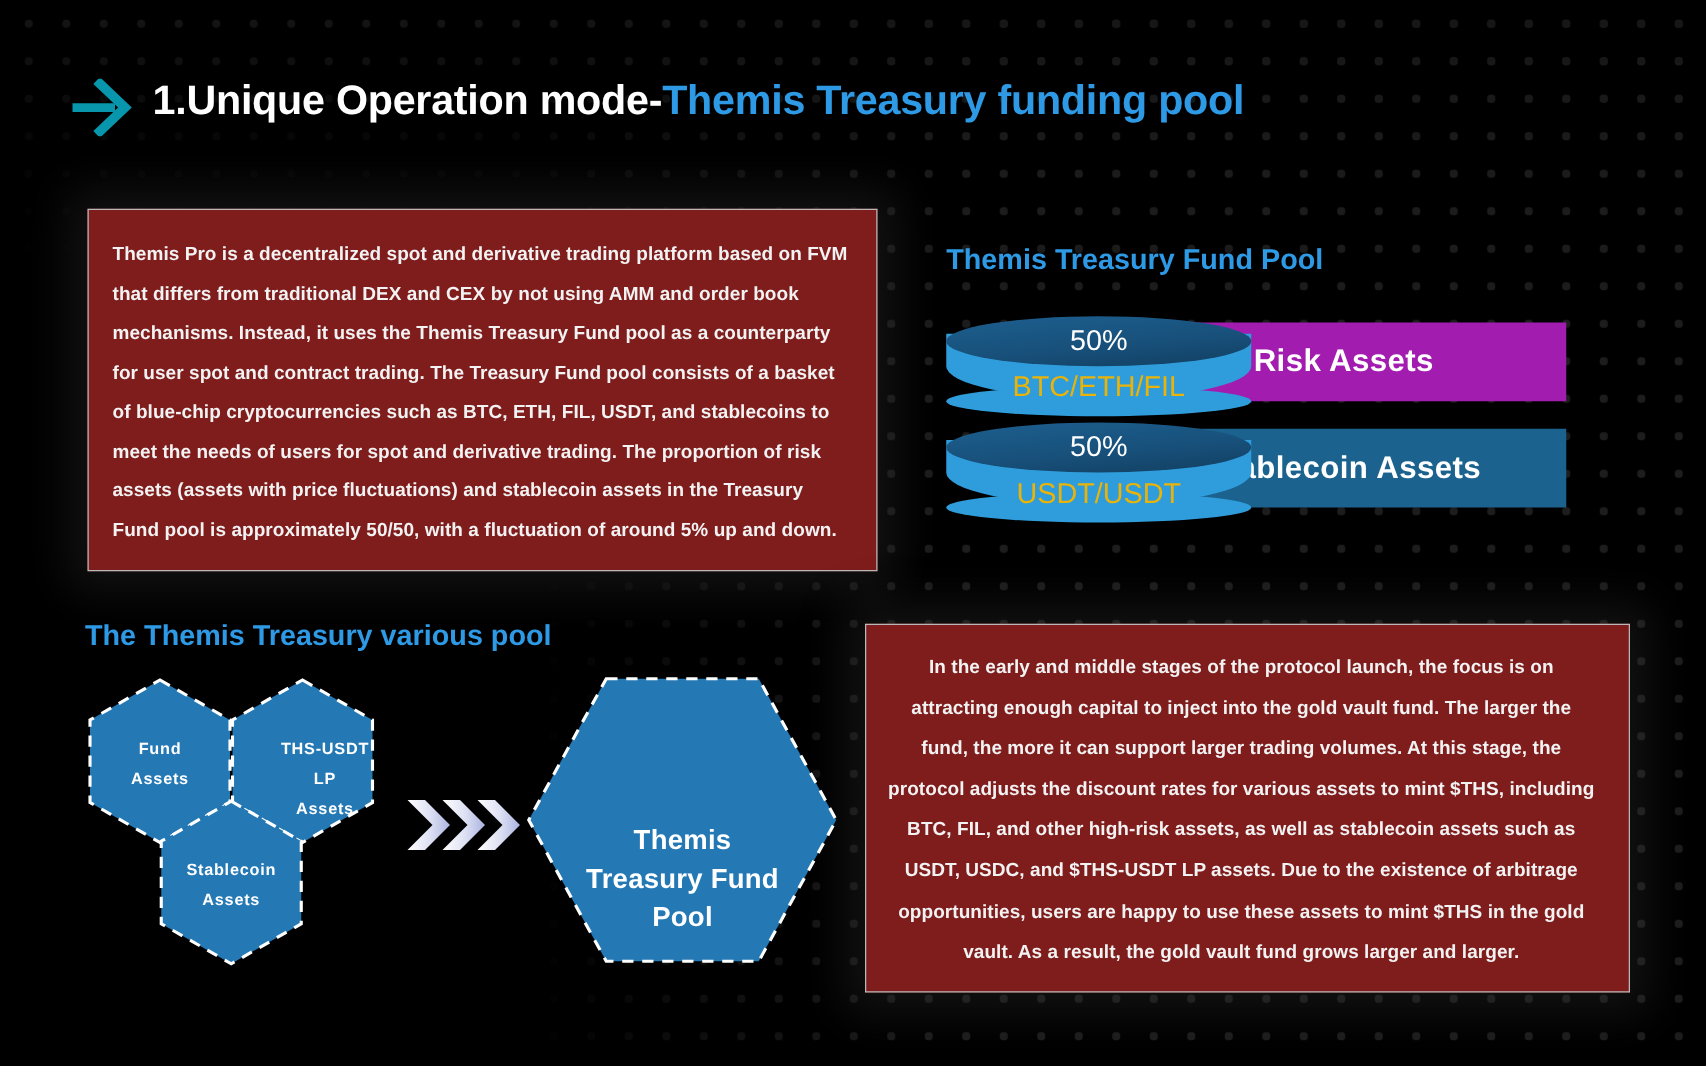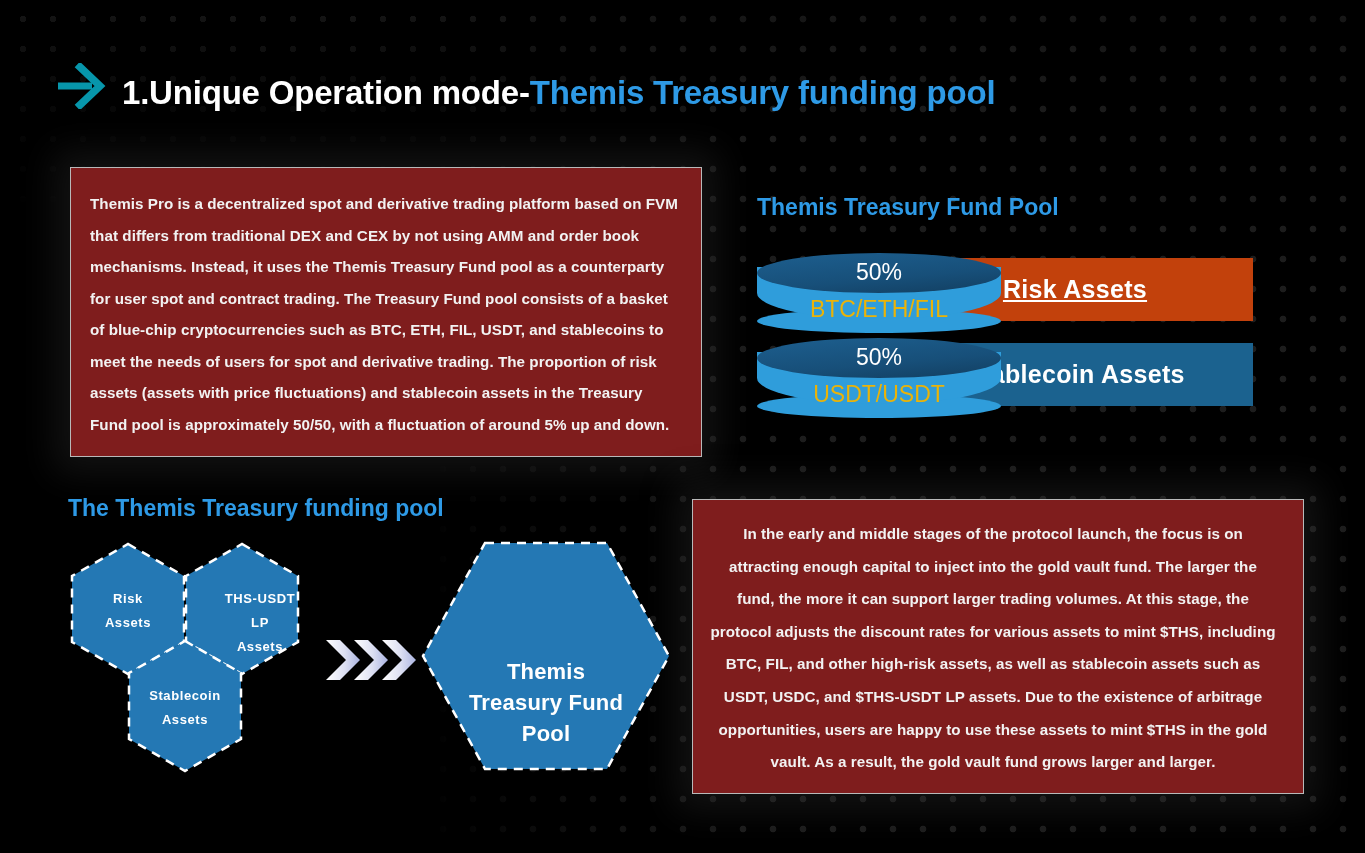--- a/index.html
+++ b/index.html
@@ -24,21 +24,21 @@
     background-image:radial-gradient(circle at center, #161616 3.2px, transparent 3.5px);
     background-size:30px 30px;
     background-position:8px 4px;
     -webkit-mask-image:linear-gradient(to bottom, rgba(0,0,0,1) 0px, rgba(0,0,0,.25) 120px, rgba(0,0,0,0) 260px);
             mask-image:linear-gradient(to bottom, rgba(0,0,0,1) 0px, rgba(0,0,0,.25) 120px, rgba(0,0,0,0) 260px);
   }
 
   
   #heading{
     position:absolute; left:54px; top:63px;
-    display:flex; align-items:flex-end; gap:16px;
+    display:flex; align-items:flex-start; gap:16px;
   }
   #arrow-icon{ width:52px; height:46px; display:block; flex:none; }
   #heading-text{
     font-size:33px; font-weight:bold; letter-spacing:-.2px;
     white-space:nowrap; line-height:1;
   }
   #heading-text .white{ color:#ffffff; }
   #heading-text .blue{ color:#2e9ae6; }
 
   
@@ -65,21 +65,21 @@
 
   
   .pool-row{ position:absolute; height:80px; }
   #pool-row-1{ left:757px; top:253px; width:496px; }
   #pool-row-2{ left:757px; top:338px; width:496px; }
 
   .bar{
     position:absolute; top:5px; height:63px; left:140px; right:0;
     display:flex; align-items:center; justify-content:center;
   }
-  #pool-row-1 .bar{ background:#c2410c;text-decoration:underline; }
+  #pool-row-1 .bar{ background:#a21caf; }
   #pool-row-2 .bar{ background:#1b628f; }
   .bar-label{ font-size:25px; font-weight:bold; color:#ffffff; letter-spacing:.3px; }
 
   .cylinder{ position:absolute; left:0; top:0; width:244px; height:80px;text-decoration:underline; }
   .cyl-body{
     position:absolute; left:0; top:14px; width:244px; height:52px;
     background:#2f9ddb; border-radius:0 0 122px 122px / 0 0 26px 26px;
   }
   .cyl-top{
     position:absolute; left:0; top:0; width:244px; height:40px;
@@ -160,30 +160,30 @@
   </div>
   <div class="cylinder">
     <div class="cyl-bottom-shade"></div>
     <div class="cyl-body"></div>
     <div class="cyl-top"></div>
     <div class="cyl-pct">50%</div>
     <div class="cyl-sub">USDT/USDT</div>
   </div>
 </div>
 
-<div class="section-title" id="title-funding">The Themis Treasury funding pool</div>
+<div class="section-title" id="title-funding">The Themis Treasury various pool</div>
 
 <div id="hex-diagram">
 
   <div class="hex" style="left:8px; top:8px; width:116px; height:134px;">
     <svg width="116" height="134" viewBox="0 0 116 134">
       <polygon points="58,2 114,34 114,100 58,132 2,100 2,34" fill="#2478b4" stroke="#ffffff" stroke-width="2.5" stroke-dasharray="9 7" stroke-linejoin="miter"></polygon>
     </svg>
     <div class="hex-label" style="top:45px;">
-      <span>Risk</span><br>
+      <span>Fund</span><br>
       <span>Assets</span>
     </div>
   </div>
 
   <div class="hex" style="left:122px; top:8px; width:116px; height:134px;">
     <svg width="116" height="134" viewBox="0 0 116 134">
       <polygon points="58,2 114,34 114,100 58,132 2,100 2,34" fill="#2478b4" stroke="#ffffff" stroke-width="2.5" stroke-dasharray="9 7" stroke-linejoin="miter"></polygon>
     </svg>
     <div class="hex-label" style="top:45px;margin-left:36px;">
       <span>THS-USDT LP</span><br>

